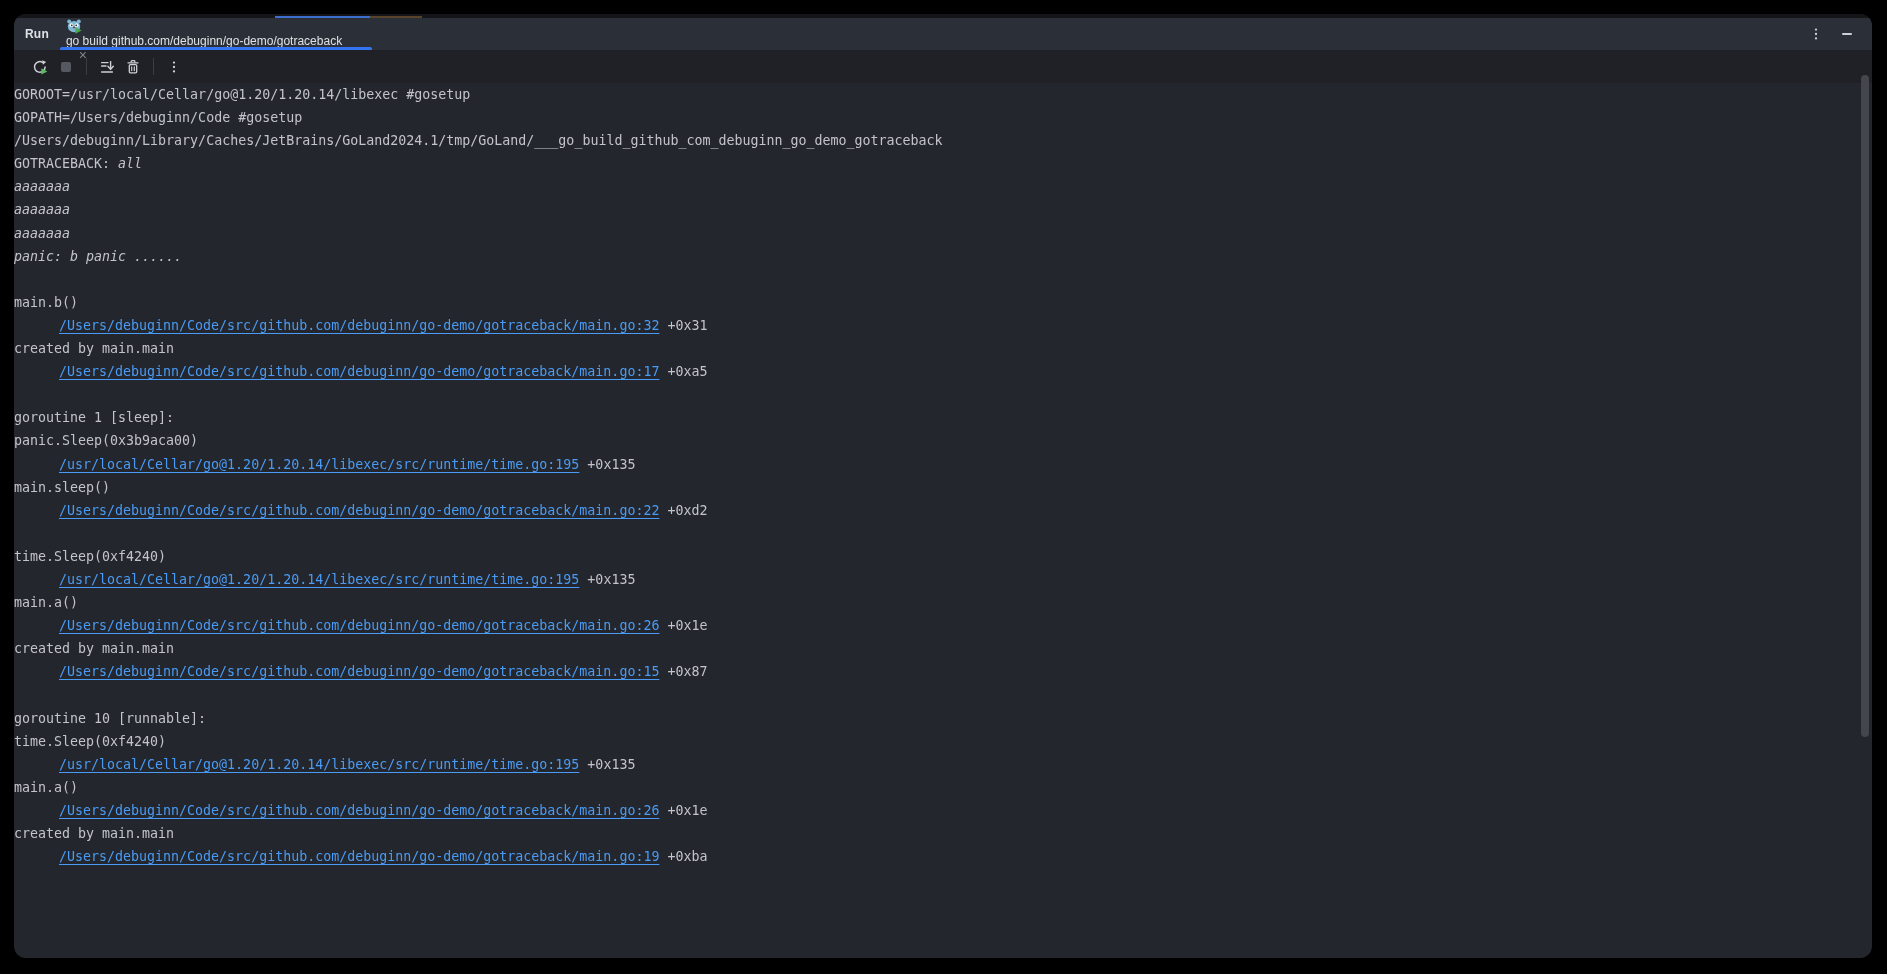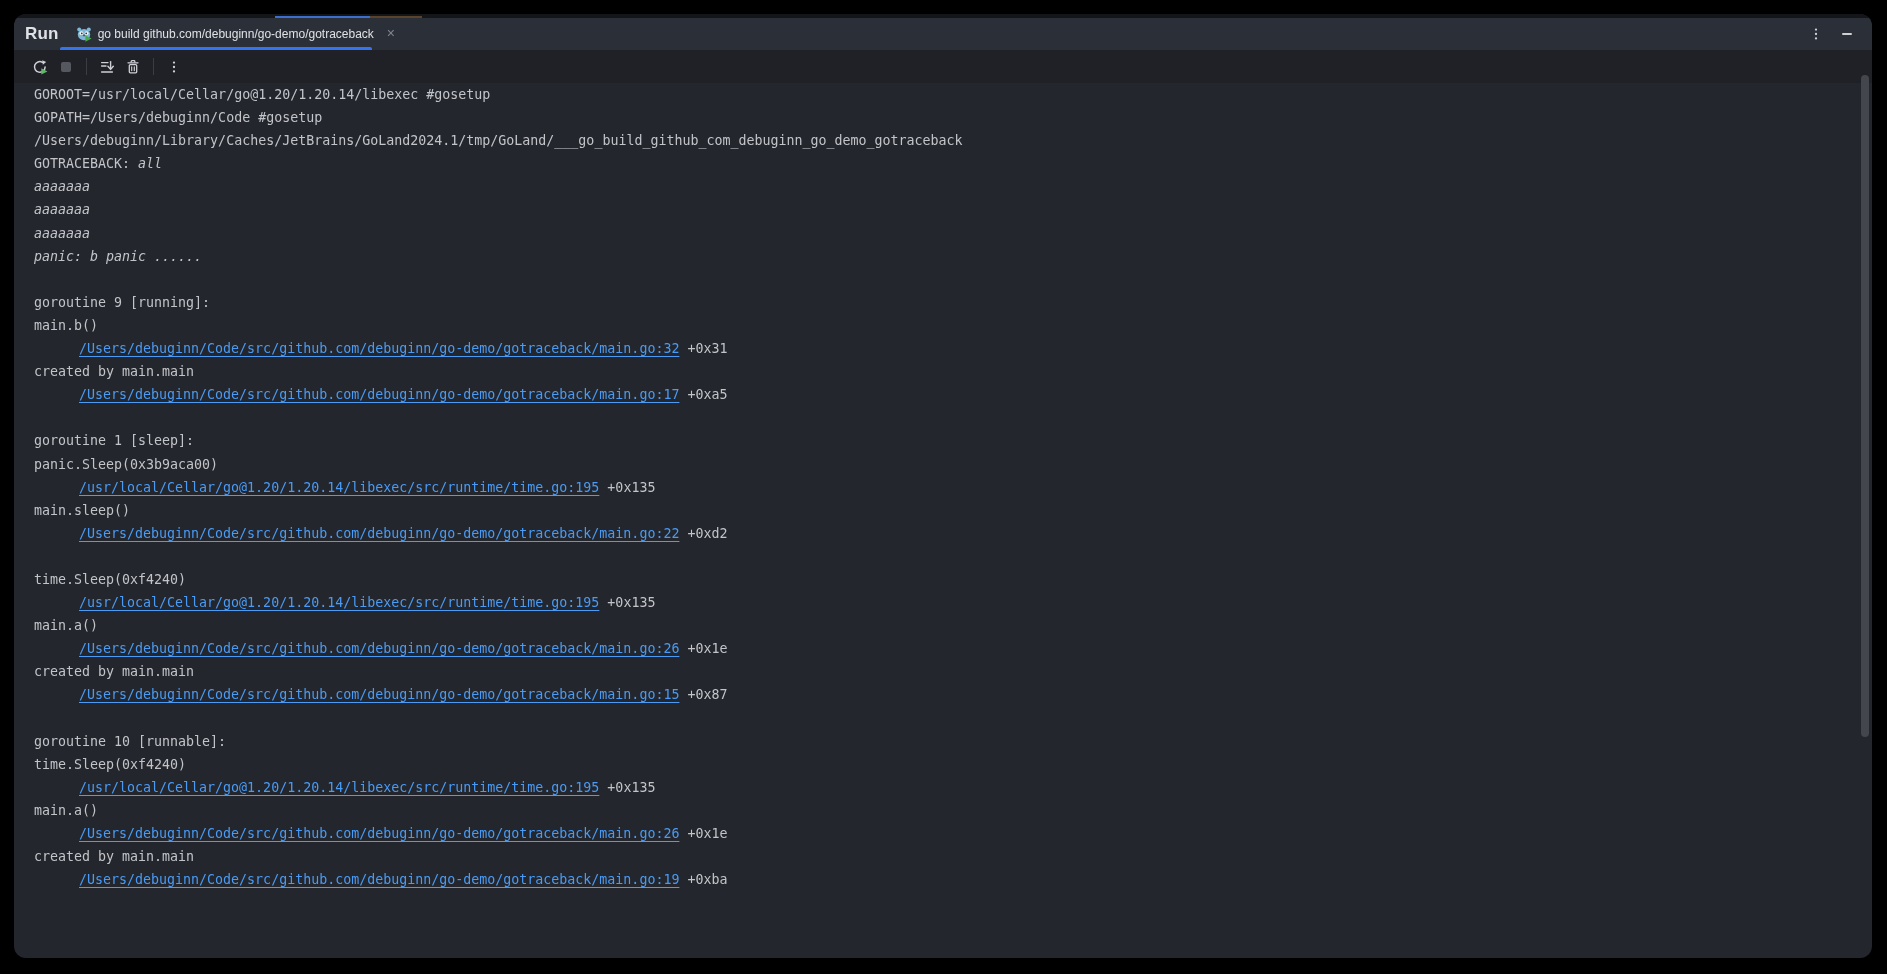--- a/index.html
+++ b/index.html
@@ -25,22 +25,22 @@
   
   .top-sliver{height:4px;background:#131519;position:relative;flex:none;}
   .sliver-seg{position:absolute;top:2px;height:2px;}
   .sliver-blue{left:261px;width:95px;background:#3c6fd0;}
   .sliver-brown{left:356px;width:52px;background:#59432b;}
 
   .tabbar{
     height:32px;background:var(--tabbar-bg);display:flex;align-items:center;
     position:relative;flex:none;color:#dfe1e5;
   }
-  .run-label{margin-left:11px;font-size:17px;font-weight:700;letter-spacing:.2px;}
-  .tab{display:flex;align-items:center;margin-left:17px;height:100%;padding-right:8px;}
+  .run-label{margin-left:11px;font-size:12px;font-weight:700;letter-spacing:.2px;}
+  .tab{display:flex;align-items:flex-start;margin-left:17px;height:100%;padding-right:8px;flex-direction:column;}
   .tab-icon{width:16px;height:16px;margin-right:6px;flex:none;}
   .tab-label{font-size:12px;color:#dfe1e5;white-space:nowrap;}
   .tab-close{
     margin-left:9px;font-size:14px;line-height:14px;color:#81858e;
     width:16px;height:16px;text-align:center;cursor:pointer;
   }
   .tab-underline{
     position:absolute;left:46px;bottom:0;width:312px;height:3px;
     background:var(--accent);border-radius:2px 2px 0 0;
   }
@@ -52,21 +52,21 @@
     height:33px;background:var(--toolbar-bg);display:flex;align-items:center;
     padding-left:13px;flex:none;
   }
   .tool-btn{
     width:26px;height:24px;display:flex;align-items:center;justify-content:center;
     border-radius:4px;cursor:pointer;flex:none;
   }
   .tool-divider{width:1px;height:17px;background:#3a3d43;margin:0 7px;flex:none;}
 
   .console{
-    flex:1;position:relative;padding:0 0 0 20px;overflow:hidden;
+    flex:1;position:relative;padding:0 0 0 0;overflow:hidden;
     font-family:"DejaVu Sans Mono",monospace;
     font-size:13.3px;line-height:23.1px;color:var(--text);
   }
   .console-line{white-space:pre;height:23.1px;}
   .console-line.indent{padding-left:45px;}
   .seg-plain{font-style:normal;}
   .seg-italic{font-style:italic;}
   .seg-link{
     color:var(--link);text-decoration:underline;
     text-underline-offset:3px;cursor:pointer;
@@ -164,21 +164,20 @@
   <div class="console">
       <div class="console-line"><span class="seg-plain">GOROOT=/usr/local/Cellar/go@1.20/1.20.14/libexec #gosetup</span></div>
       <div class="console-line"><span class="seg-plain">GOPATH=/Users/debuginn/Code #gosetup</span></div>
       <div class="console-line"><span class="seg-plain">/Users/debuginn/Library/Caches/JetBrains/GoLand2024.1/tmp/GoLand/___go_build_github_com_debuginn_go_demo_gotraceback</span></div>
       <div class="console-line"><span class="seg-plain">GOTRACEBACK: </span><span class="seg-italic">all</span></div>
       <div class="console-line"><span class="seg-italic">aaaaaaa</span></div>
       <div class="console-line"><span class="seg-italic">aaaaaaa</span></div>
       <div class="console-line"><span class="seg-italic">aaaaaaa</span></div>
       <div class="console-line"><span class="seg-italic">panic: b panic ......</span></div>
       <div class="console-line">&nbsp;</div>
-      <div class="console-line"><span class="seg-plain">goroutine 9 [running]:</span></div>
       <div class="console-line"><span class="seg-plain">main.b()</span></div>
       <div class="console-line indent"><span class="seg-link">/Users/debuginn/Code/src/github.com/debuginn/go-demo/gotraceback/main.go:32</span><span class="seg-plain"> +0x31</span></div>
       <div class="console-line"><span class="seg-plain">created by main.main</span></div>
       <div class="console-line indent"><span class="seg-link">/Users/debuginn/Code/src/github.com/debuginn/go-demo/gotraceback/main.go:17</span><span class="seg-plain"> +0xa5</span></div>
       <div class="console-line">&nbsp;</div>
       <div class="console-line"><span class="seg-plain">goroutine 1 [sleep]:</span></div>
       <div class="console-line"><span class="seg-plain">panic.Sleep(0x3b9aca00)</span></div>
       <div class="console-line indent"><span class="seg-link">/usr/local/Cellar/go@1.20/1.20.14/libexec/src/runtime/time.go:195</span><span class="seg-plain"> +0x135</span></div>
       <div class="console-line"><span class="seg-plain">main.sleep()</span></div>
       <div class="console-line indent"><span class="seg-link">/Users/debuginn/Code/src/github.com/debuginn/go-demo/gotraceback/main.go:22</span><span class="seg-plain"> +0xd2</span></div>

